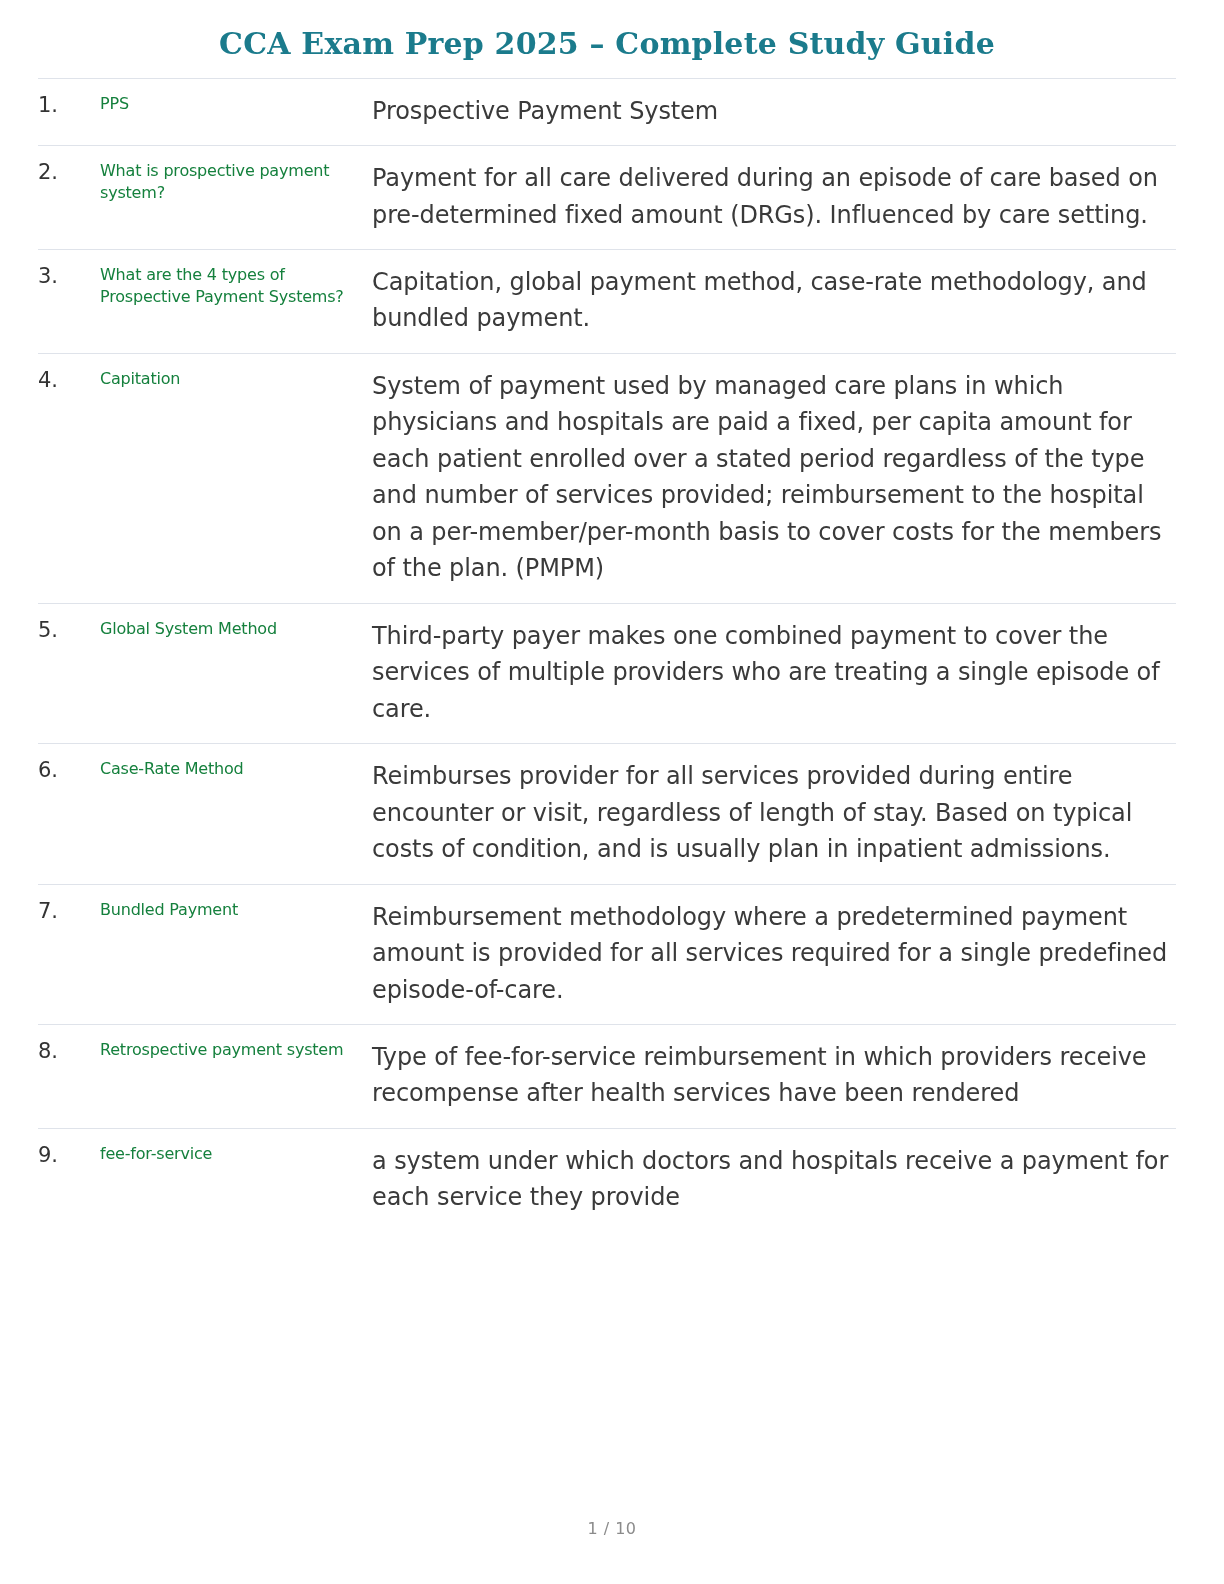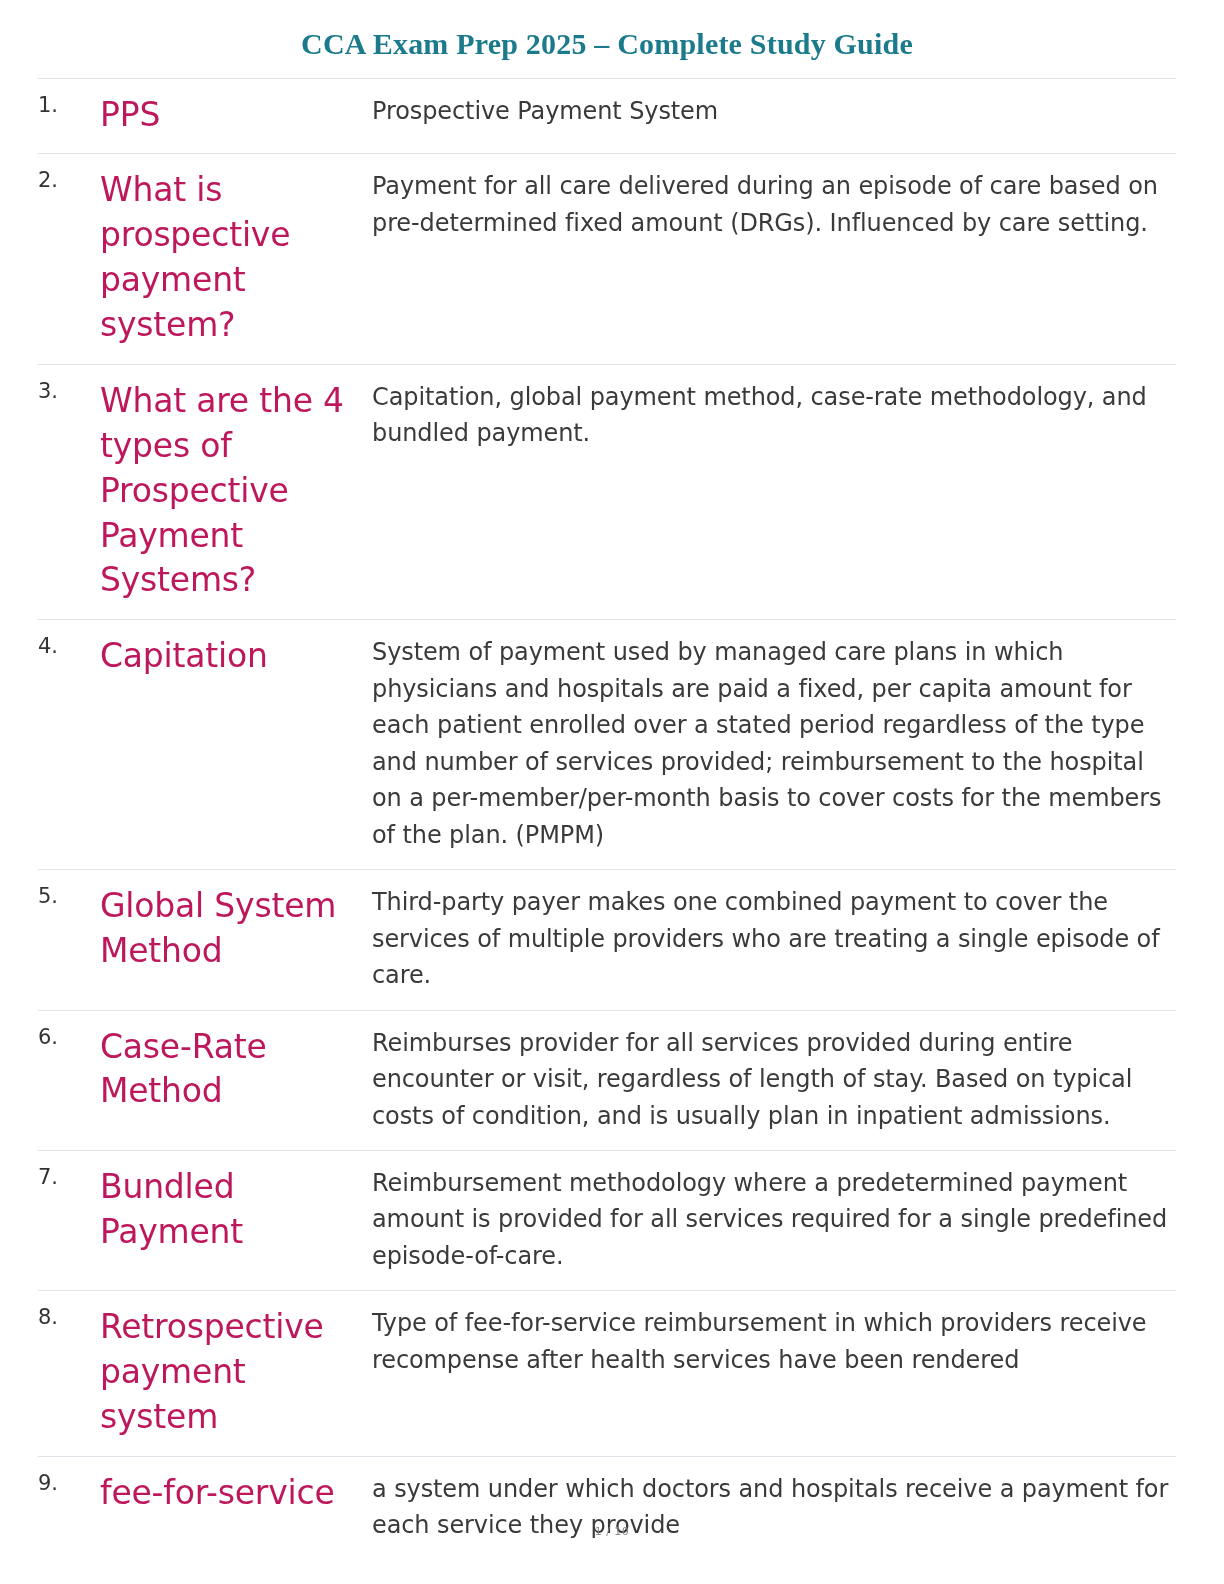--- a/index.html
+++ b/index.html
@@ -27,21 +27,20 @@
     font-family: "DejaVu Serif", serif;
     font-weight: bold;
     color: #1b7b8c;
     font-size: 30px;
     line-height: 1.32;
     letter-spacing: 0.2px;
     margin: 6px 60px 14px 60px;
   }
   .doc-title .line {
     display: block;
-    font-family: Liberation Serif, serif;
   }
   table.terms {
     width: 100%;
     border-collapse: collapse;
     table-layout: fixed;
   }
   table.terms tr {
     border-top: 1px solid #dfe3ea;
   }
   table.terms tr:first-child {
@@ -55,44 +54,44 @@
     width: 62px;
     font-size: 21px;
     color: #333333;
     font-family: "DejaVu Sans", sans-serif;
     padding-left: 6px;
     padding-top: 16px;
     font-weight: 400;
   }
   td.term {
     width: 272px;
-    font-size: 33px;
+    font-size: 16px;
     line-height: 1.36;
-    color: #be185d;
+    color: #15803d;
     padding-right: 14px;
     font-weight: 400;
     letter-spacing: -0.2px;
   }
   td.def {
     font-size: 24px;
     line-height: 1.52;
     color: #3a3a3a;
     padding-left: 2px;
     letter-spacing: -0.1px;
   }
   tr.last td {
     padding-bottom: 30px;
   }
   .footer {
     position: absolute;
     bottom: 46px;
     left: 0;
     width: 100%;
     text-align: center;
-    font-size: 11px;
+    font-size: 16px;
     color: #8b8b8b;
     letter-spacing: 0.5px;
   }
 </style>
 </head>
 <body>
 
 <div class="page">
 
   <div class="doc-title">

